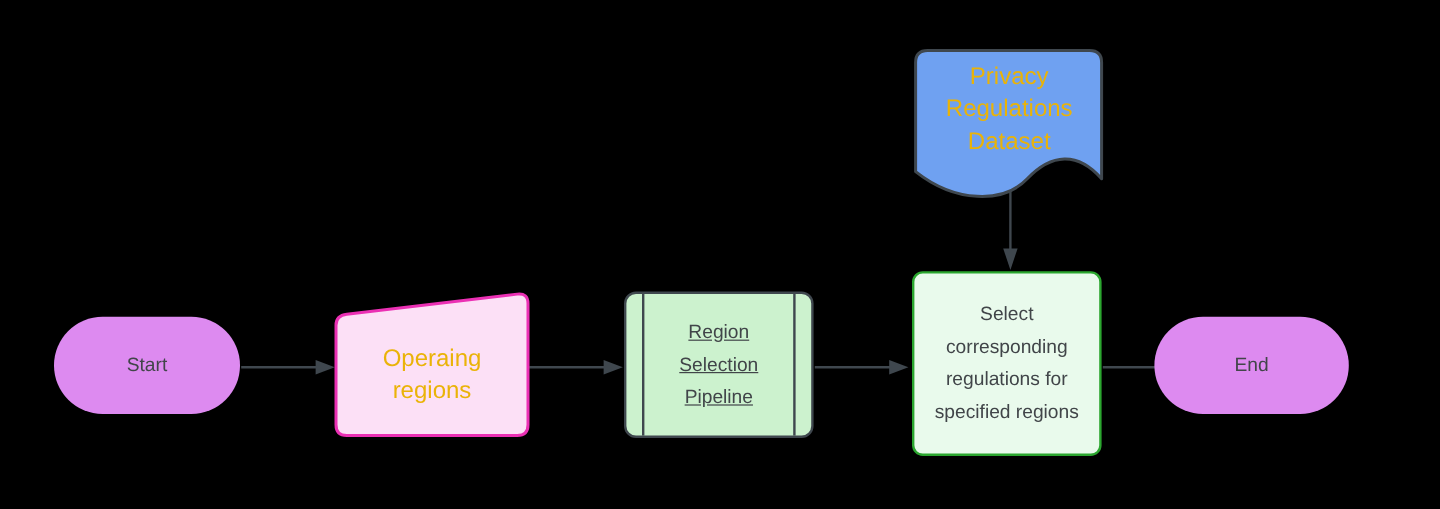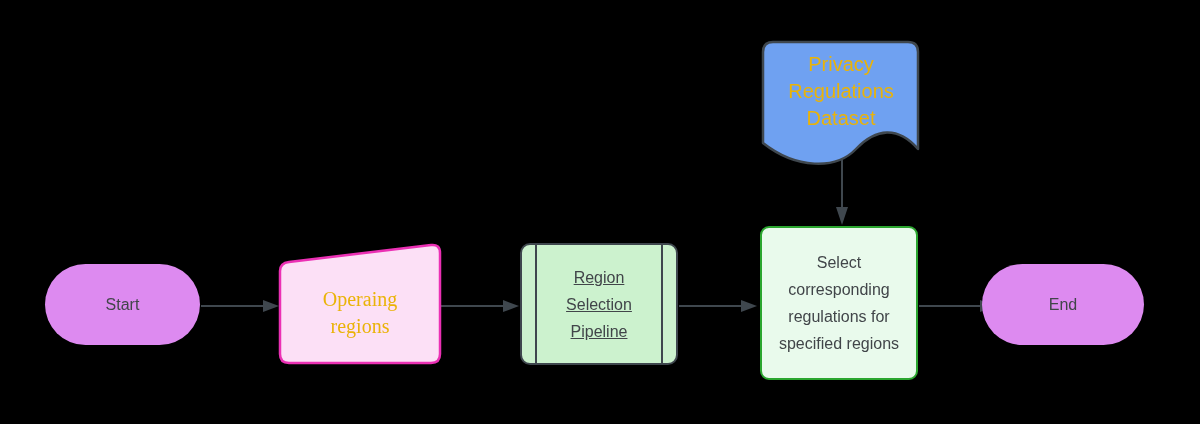--- a/index.html
+++ b/index.html
@@ -31,42 +31,42 @@
     text-align: center;
     font-size: 16px;
     line-height: 27px;
     box-sizing: border-box;
   }
   .pill {
     background: #DD8AF0;
     border-radius: 41px;
   }
   .pill-start { left: 45px;  top: 264px; width: 155px; height: 81px; }
-  .pill-end   { left: 982px; top: 264px; width: 162px; height: 81px; }
+  .pill-end   { left: 962px; top: 264px; width: 162px; height: 81px; }
 
   .shape-wrap {
     position: absolute;
     z-index: 2;
   }
   .shape-wrap svg { display: block; }
   .shape-label {
     position: absolute;
     left: 0; top: 0; right: 0; bottom: 0;
     display: flex;
     align-items: center;
     justify-content: center;
     text-align: center;
     font-size: 20px;
     line-height: 27px;
     color: #eab308;
     box-sizing: border-box;
   }
   .manual-input-wrap { left: 278px; top: 242px; width: 164px; height: 125px; }
   .manual-input-wrap .shape-label { padding-top: 16px; }
-  .manual-input-wrap .label-inner { width: 120px; font-family: Liberation Serif, serif; }
+  .manual-input-wrap .label-inner { width: 120px; }
 
   .document-wrap { left: 760px; top: 38px; width: 162px; height: 130px; }
   .document-wrap .shape-label { padding-bottom: 24px; }
   .document-wrap .label-inner { width: 130px; }
 
   .predefined {
     left: 520px; top: 243px; width: 158px; height: 122px;
     background: #CCF2CE;
     border: 2px solid #3F474E;
     border-radius: 10px;

